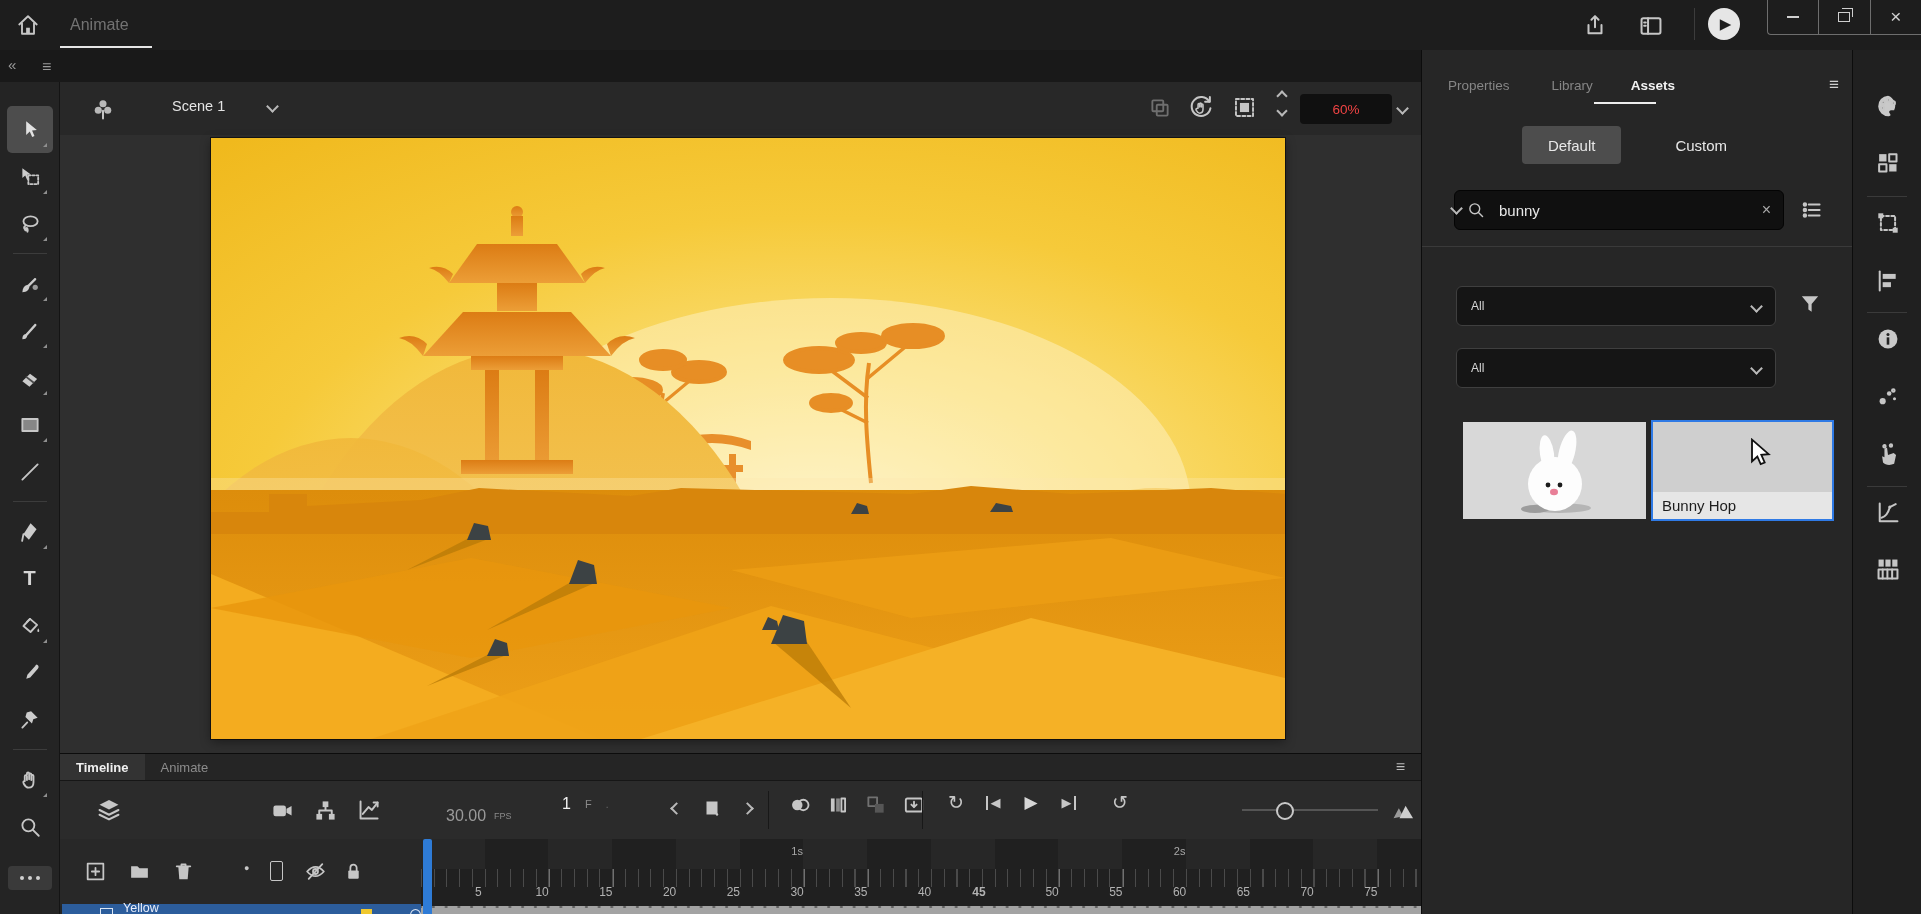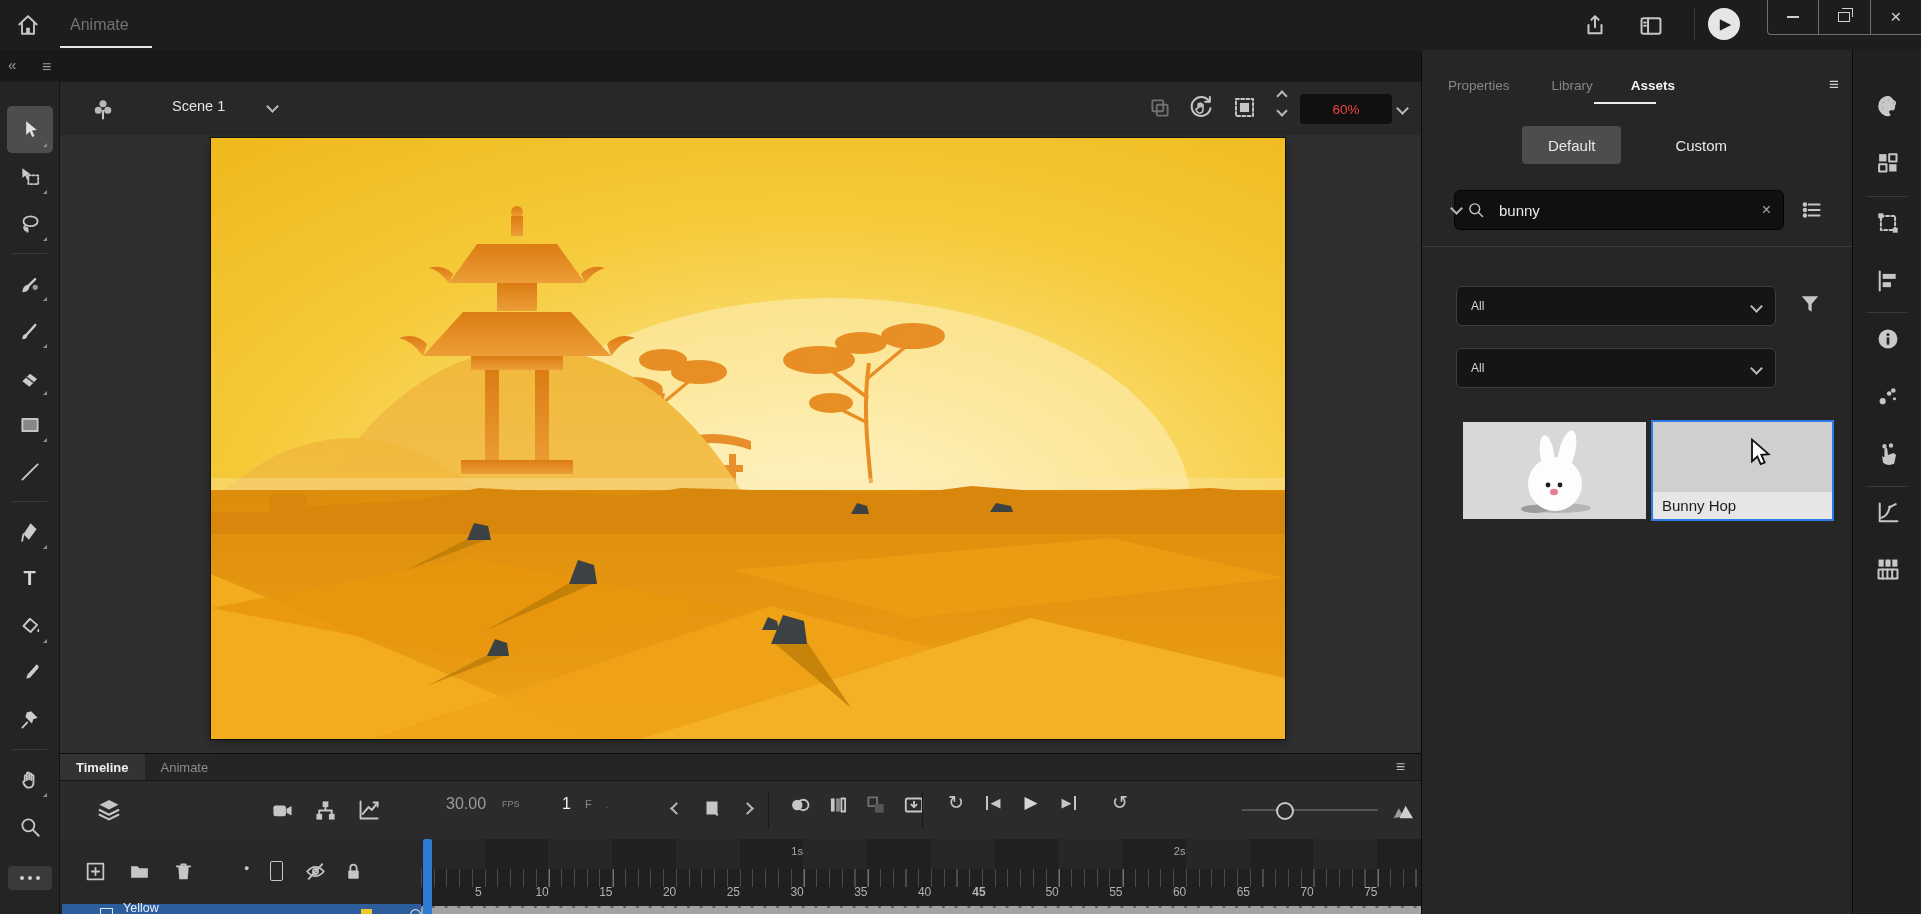--- a/index.html
+++ b/index.html
@@ -577,21 +577,21 @@
         </svg>
       </div>
       <div class="abs" style="left:296px;top:17px">
         <svg class="ic" width="25" height="25" viewBox="0 0 22 22">
           <path d="M4 3v15h15"></path>
           <path d="M6 14l5-6 3 2.5L19 4"></path>
           <path d="M15.5 4H19v3.5"></path>
         </svg>
       </div>
 
-      <div class="abs row" style="left:386px;top:14px;gap:16px">
+      <div class="abs row" style="left:386px;top:26px;gap:8px">
         <span class="fps-num">30.00</span>
         <span class="fps-unit">FPS</span>
       </div>
       <div class="abs row" style="left:502px;top:14px;gap:14px">
         <span class="cur-frame">1</span>
         <span class="frame-suffix">F</span>
         <span style="color:#6a6a6a;font-size:10px">.</span>
       </div>
 
       <div class="abs row" style="left:602px;top:12px;gap:0">

